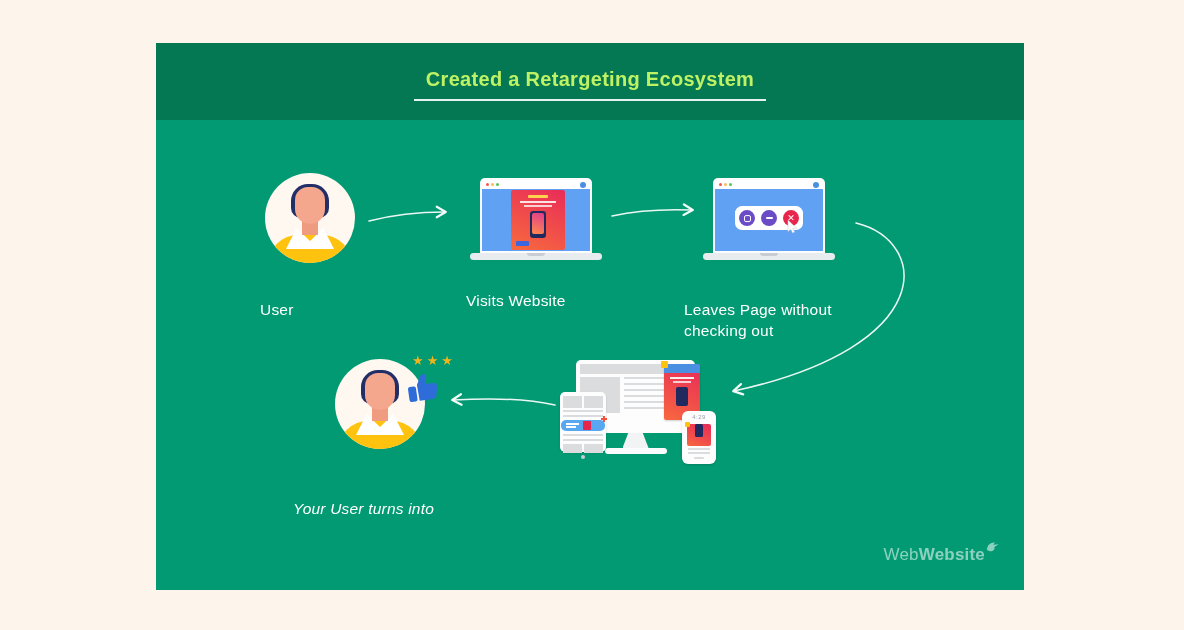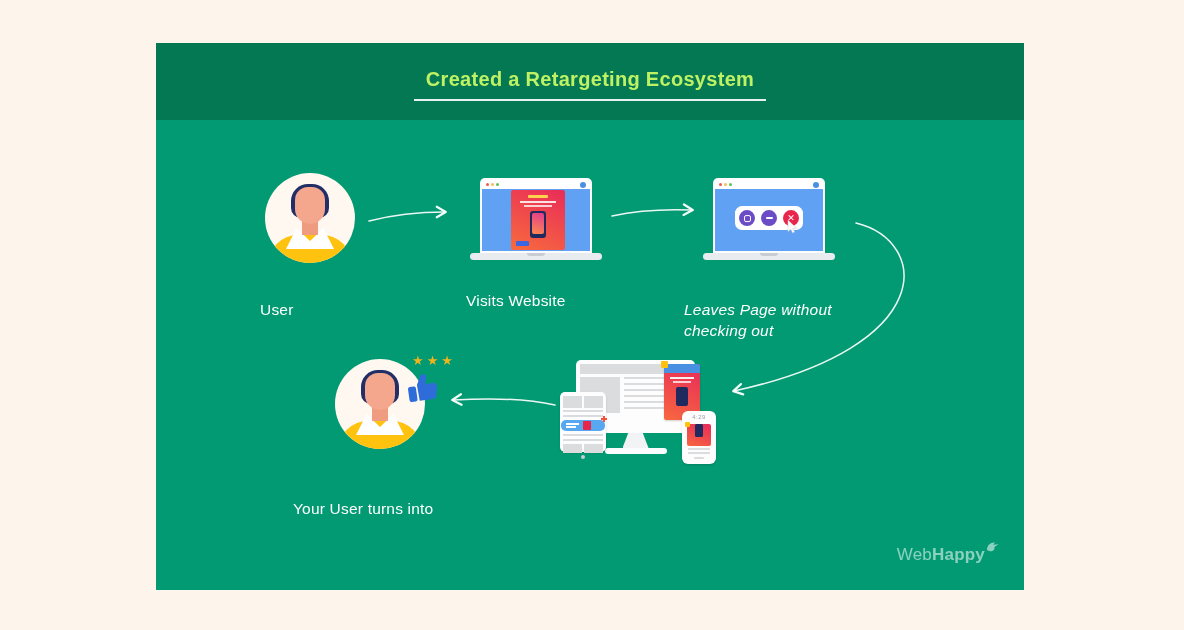--- a/index.html
+++ b/index.html
@@ -238,21 +238,21 @@
                 <span class="glyph-x">✕</span>
               </span>
             <svg class="cursor" width="11" height="14" viewBox="0 0 11 14">
               <path d="M1,0 L1,11.5 L3.8,9 L5.6,13 L7.6,12 L5.8,8.2 L9.6,8.2 Z" fill="#FFFFFF" stroke="#C3C8CD" stroke-width="0.5"></path>
             </svg>
           </div>
         </div>
       </div>
       <div class="lt-base"></div>
     </div>
-    <div class="step-label" style="left:528px; top:228px; width:170px;font-style:italic;">Leaves Page without checking out</div>
+    <div class="step-label" style="left:528px; top:228px; width:170px;">Leaves Page without checking out</div>
 
     <div class="monitor">
       <div class="mon-screen">
         <div class="mon-bar"></div>
         <div class="mon-row">
           <div class="mon-left"></div>
           <div class="mon-lines"></div>
         </div>
         <div class="mon-ad">
           <div class="mon-ad-head"></div>
@@ -307,24 +307,24 @@
         <div class="av-face"></div>
       </div>
       <div class="stars">★★★</div>
       <svg class="thumb" width="36" height="32" viewBox="0 0 36 32">
         <g fill="#2E6CD9">
           <rect x="1" y="13" width="8" height="15" rx="2"></rect>
           <path d="M11 28 h13 a4.5 4.5 0 0 0 4.4-3.6 l1.8-8 A4 4 0 0 0 26.3 12 h-7.5 l2-6.2 A3.2 3.2 0 0 0 15 3.4 l-4.6 8.6 z"></path>
         </g>
       </svg>
     </div>
-    <div class="step-label" style="left:137px; top:427px; width:200px;">
+    <div class="step-label" style="left:137px; top:427px; width:200px;font-style:italic;">
       <div>Your User turns into</div>
     </div>
 
     <div class="logo">
-      <span>Web</span><span class="logo-bold">Happy</span><svg class="logo-bird" width="14" height="12" viewBox="0 0 14 12">
+      <span>Web</span><span class="logo-bold">Website</span><svg class="logo-bird" width="14" height="12" viewBox="0 0 14 12">
         <path d="M1,9 C1,4 5,1 9,1.6 L7.2,3.8 L12.6,3.2 L8.4,6 C9.2,9 6.2,11 3.2,10 Z" fill="rgba(255,255,255,0.55)"></path>
       </svg>
     </div>
 
   </div>
 </div>
 
 </body></html>

